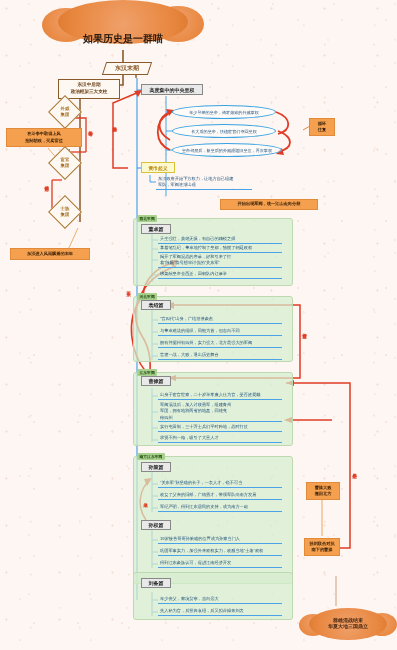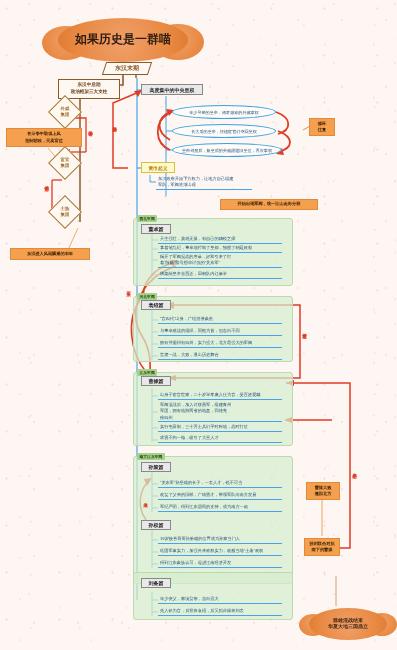--- a/index.html
+++ b/index.html
@@ -32,21 +32,21 @@
       radial-gradient(circle at 50% 55%, #f0a06a 0%, #e8873f 70%, #dd7a31 100%);
     border-radius:50%;
     display:flex;align-items:center;justify-content:center;
     color:#2b1b10;font-weight:bold;text-align:center;line-height:1.15;
   }
   .cloud::before,.cloud::after{
     content:"";position:absolute;border-radius:50%;
     background:radial-gradient(circle at 50% 40%, #f0a06a 0%, #e8873f 75%, #dd7a31 100%);
     z-index:-1;
   }
-  #cloud-title{left:58px;top:18px;width:130px;height:44px;font-size:12px;}
+  #cloud-title{left:58px;top:0;width:130px;height:44px;font-size:10px;align-items:flex-end;}
   #cloud-title::before{left:-16px;top:8px;width:48px;height:34px;}
   #cloud-title::after{right:-16px;top:6px;width:52px;height:36px;}
   #cloud-end{left:309px;top:608px;width:78px;height:32px;font-size:5px;color:#4a2b14;}
   #cloud-end::before{left:-10px;top:6px;width:28px;height:22px;}
   #cloud-end::after{right:-10px;top:5px;width:30px;height:23px;}
 
   
   .para{
     transform:skewX(-18deg);
     border:1.6px solid #8a5a2b;background:#fdf8f1;

